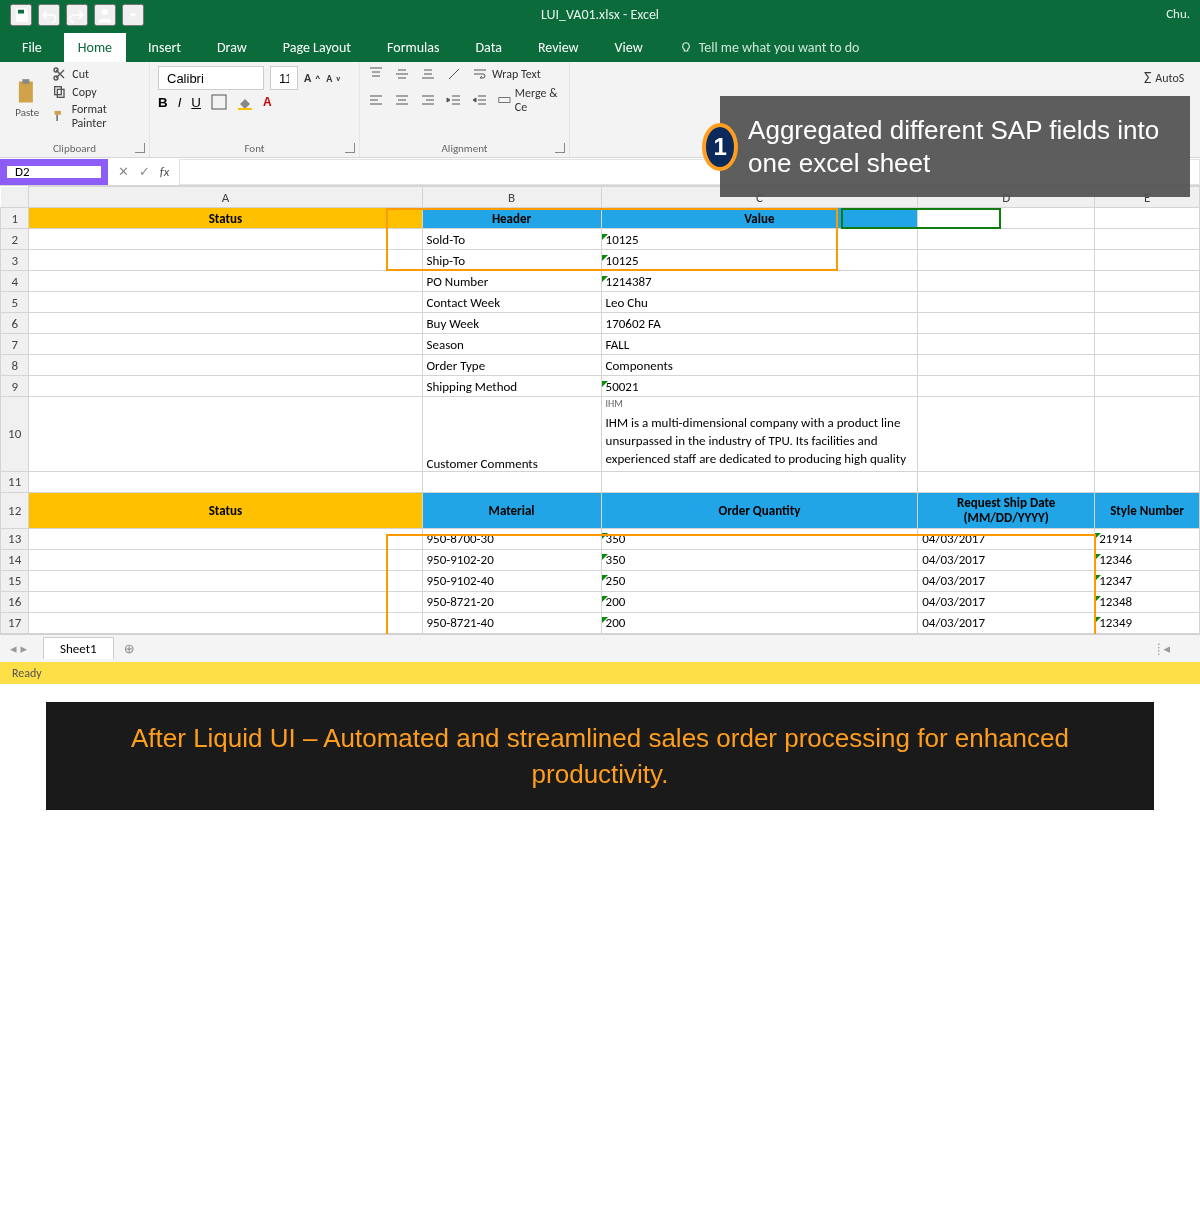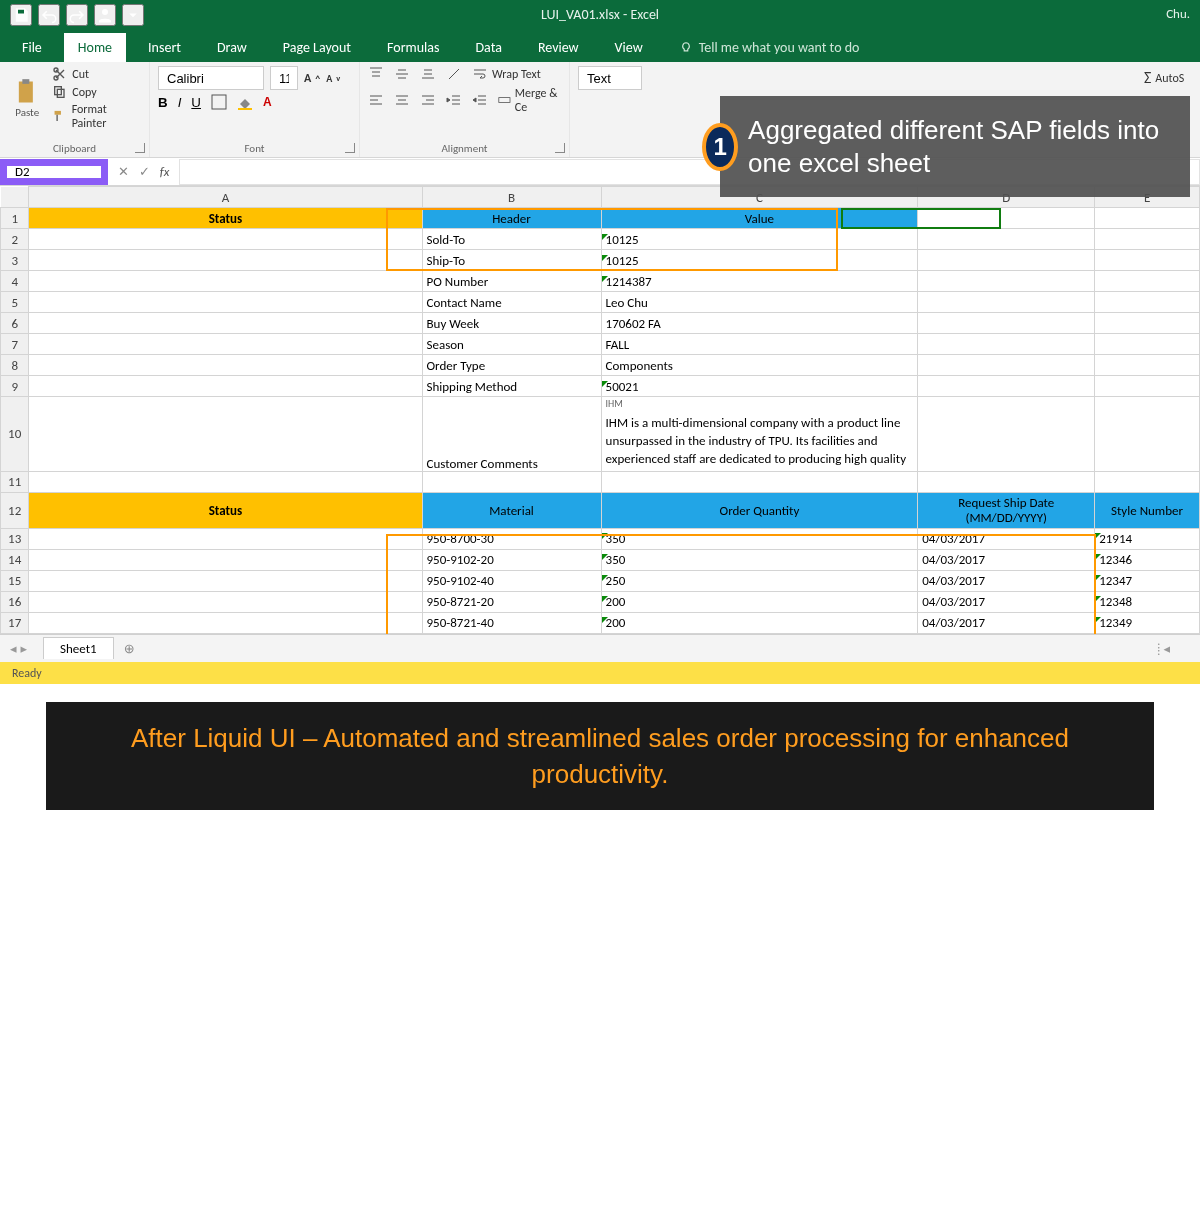--- a/index.html
+++ b/index.html
@@ -129,21 +129,21 @@
   
   col.cRow { width:26px; }
   col.cA   { width:360px; }
   col.cB   { width:164px; }
   col.cC   { width:290px; }
   col.cD   { width:162px; }
   col.cE   { width:96px; }
 
   
   .hdr-orange { background:#ffc000; font-weight:600; text-align:center; }
-  .hdr-blue   { background:#22a5e6; font-weight:400; text-align:center; }
+  .hdr-blue   { background:#22a5e6; font-weight:700; text-align:center; }
 
   
   .orange-outline {
     position:absolute; border:2px solid #ff9900; pointer-events:none;
   }
   .outline1 { top:22px; left:386px; width:452px; height:63px; }
   .outline2 { top:348px; left:386px; width:710px; height:107px; }
 
   
   .sel-cell { position:absolute; border:2px solid #107c10; pointer-events:none; }
@@ -386,23 +386,20 @@
           <svg viewBox="0 0 16 16">
               <rect x="1" y="5" width="14" height="6" stroke="#555" fill="none"></rect>
             </svg>
           <span>Merge &amp; Ce</span>
         </div>
       </div>
       <div class="group-title">Alignment</div>
       <div class="launcher"></div>
     </div>
 
-    <div class="group g-number">
-      <input class="font-select" style="width: 64px;" value="Text">
-    </div>
 
     <div class="g-editing">
       <div class="mini">
         <span style="font-size:16px;">Σ</span>
         <span>AutoS</span>
       </div>
     </div>
   </div>
 
   <div class="formula-bar">
@@ -464,21 +461,21 @@
             <td class="rowhdr">4</td>
             <td></td>
             <td>PO Number</td>
             <td class="tick">1214387</td>
             <td></td>
             <td></td>
           </tr>
         <tr>
             <td class="rowhdr">5</td>
             <td></td>
-            <td>Contact Name</td>
+            <td>Contact Week</td>
             <td>Leo Chu</td>
             <td></td>
             <td></td>
           </tr>
         <tr>
             <td class="rowhdr">6</td>
             <td></td>
             <td>Buy Week</td>
             <td>170602 FA</td>
             <td></td>

